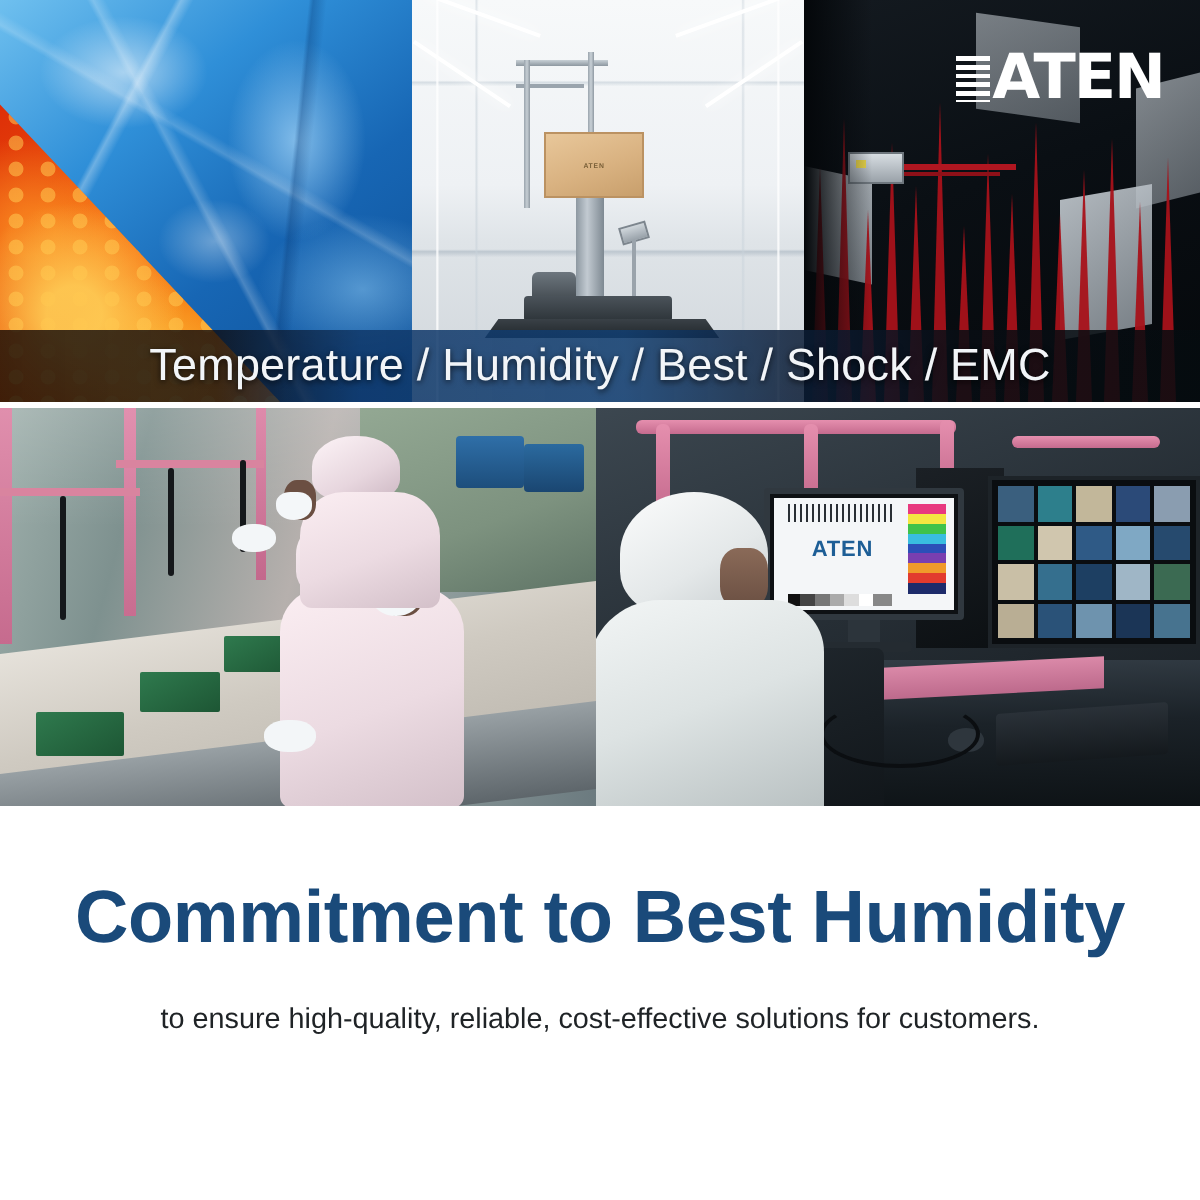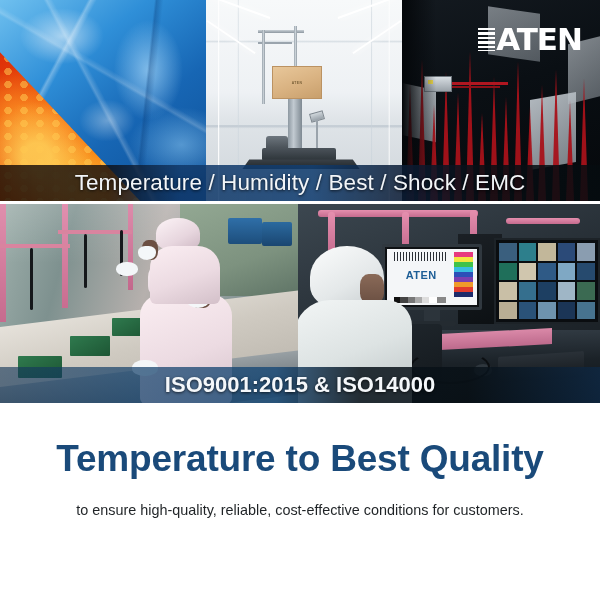--- a/index.html
+++ b/index.html
@@ -384,24 +384,21 @@
       <div class="chair"></div>
       <div class="kb"></div>
       <div class="mouse"></div>
       <div class="cable-loop"></div>
       <div class="qc-worker-cap"></div>
       <div class="qc-face"></div>
       <div class="qc-worker-body"></div>
     </div>
   </div>
 
-  <div class="cap-bot">
-    <div class="txt">ISO9001:2015 &amp; ISO14000</div>
+
+  <div class="textblock">
+    <div class="headline">Commitment to Best Humidity</div>
+    <div class="subcopy">
+      <span class="l">to ensure high-quality, reliable, cost-effective solutions for customers.</span>
+    </div>
   </div>
 
-  <div class="textblock">
-    <div class="headline">Temperature to Best Quality</div>
-    <div class="subcopy">
-      <span class="l">to ensure high-quality, reliable, cost-effective conditions for customers.</span>
-    </div>
-  </div>
-
 </div>
 
 </body></html>

